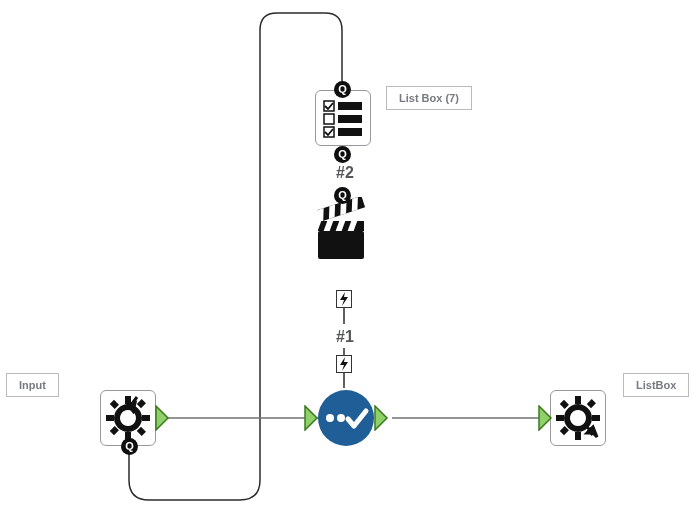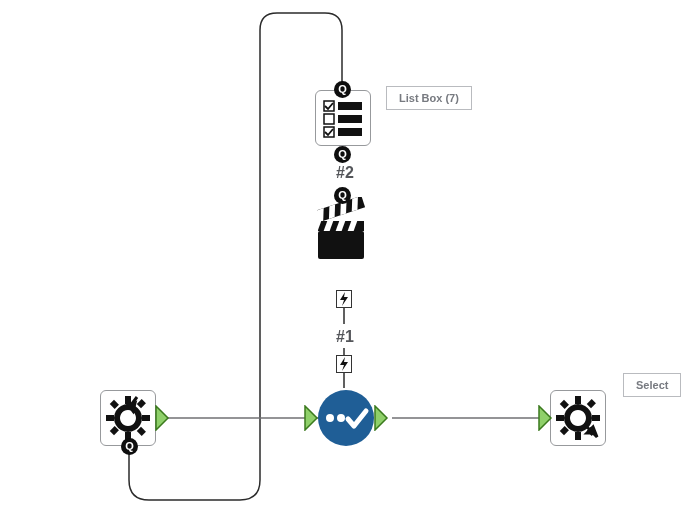--- a/index.html
+++ b/index.html
@@ -92,22 +92,23 @@
              Q 260 13 277 13
              L 325 13
              Q 342 13 342 30
              L 342 82" fill="none" stroke="#2b2b2b" stroke-width="1.5"></path>
 
     <line x1="162" y1="418" x2="320" y2="418" stroke="#707173" stroke-width="1.5"></line>
 
     <line x1="392" y1="418" x2="548" y2="418" stroke="#707173" stroke-width="1.5"></line>
   </svg>
 
-
-  <div class="label-box" style="left:623px; top:373px;">Select</div>
+  <div class="label-box" style="left:6px; top:373px;">Input</div>
+
+  <div class="label-box" style="left:623px; top:373px;">ListBox</div>
 
   <div class="label-box" style="left:386px; top:86px;">List Box (7)</div>
 
 
   <div class="inline-label" style="left:336px; top:164px;">#2</div>
 
   <div class="inline-label" style="left:336px; top:328px;">#1</div>
 
   <div class="node-box" style="left:315px; top:90px; width:56px; height:56px;">
     <svg width="54" height="54" viewBox="0 0 54 54">

